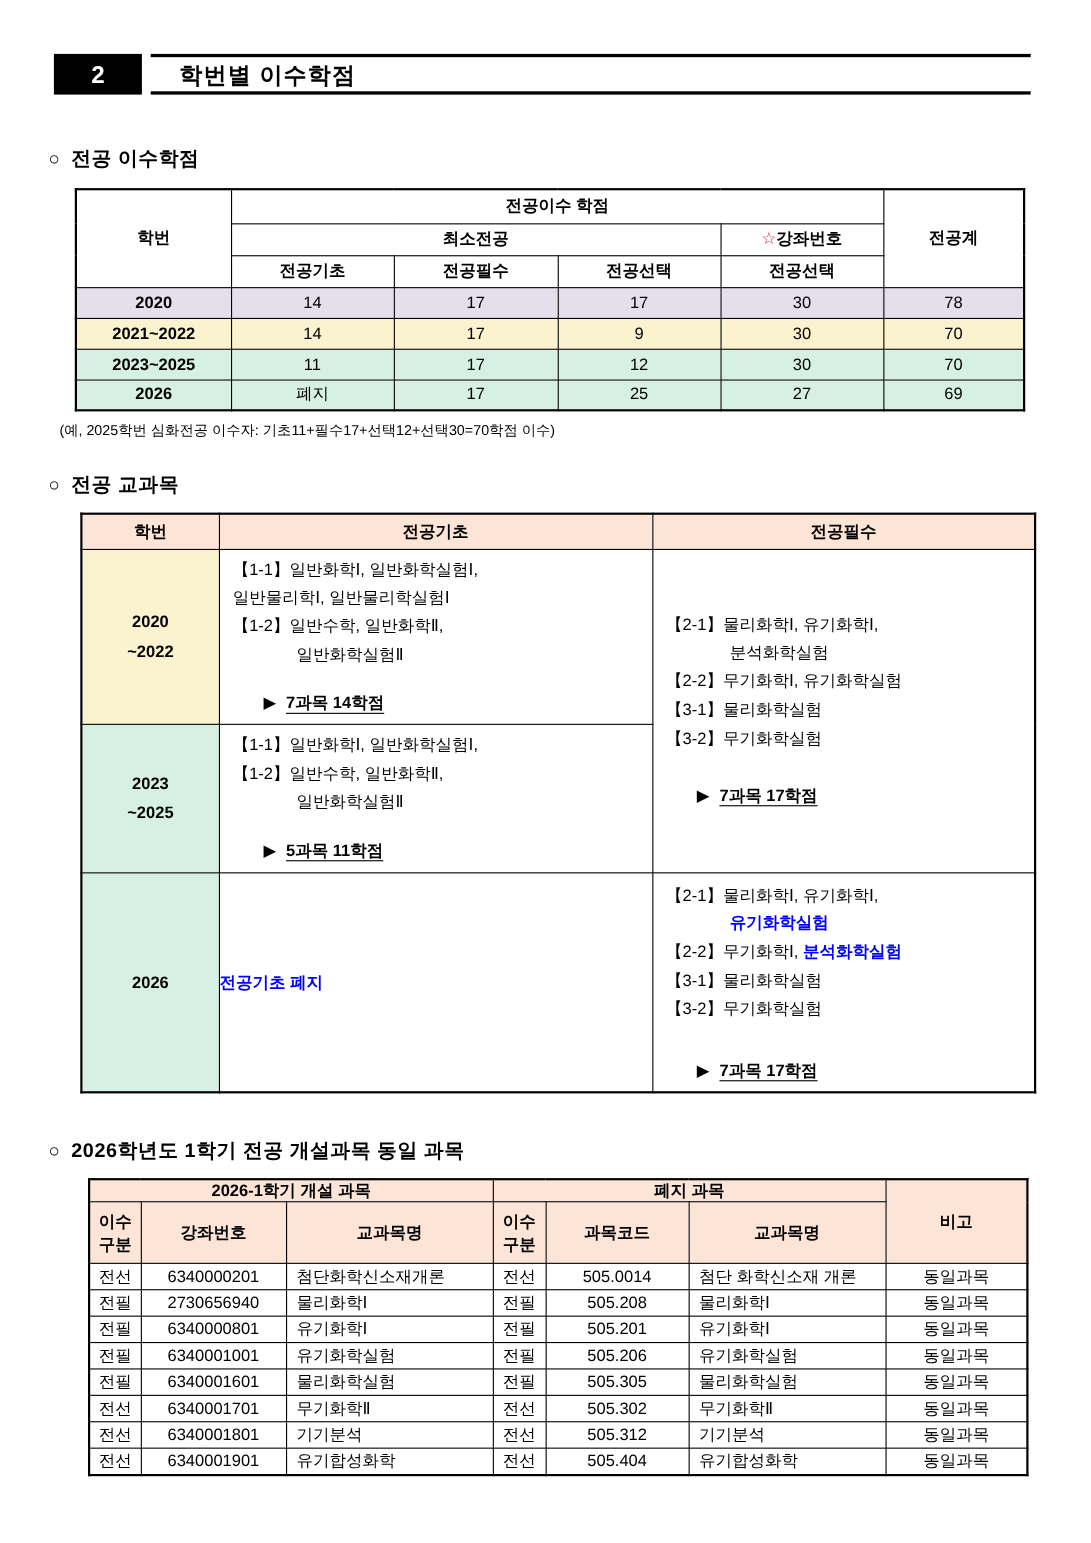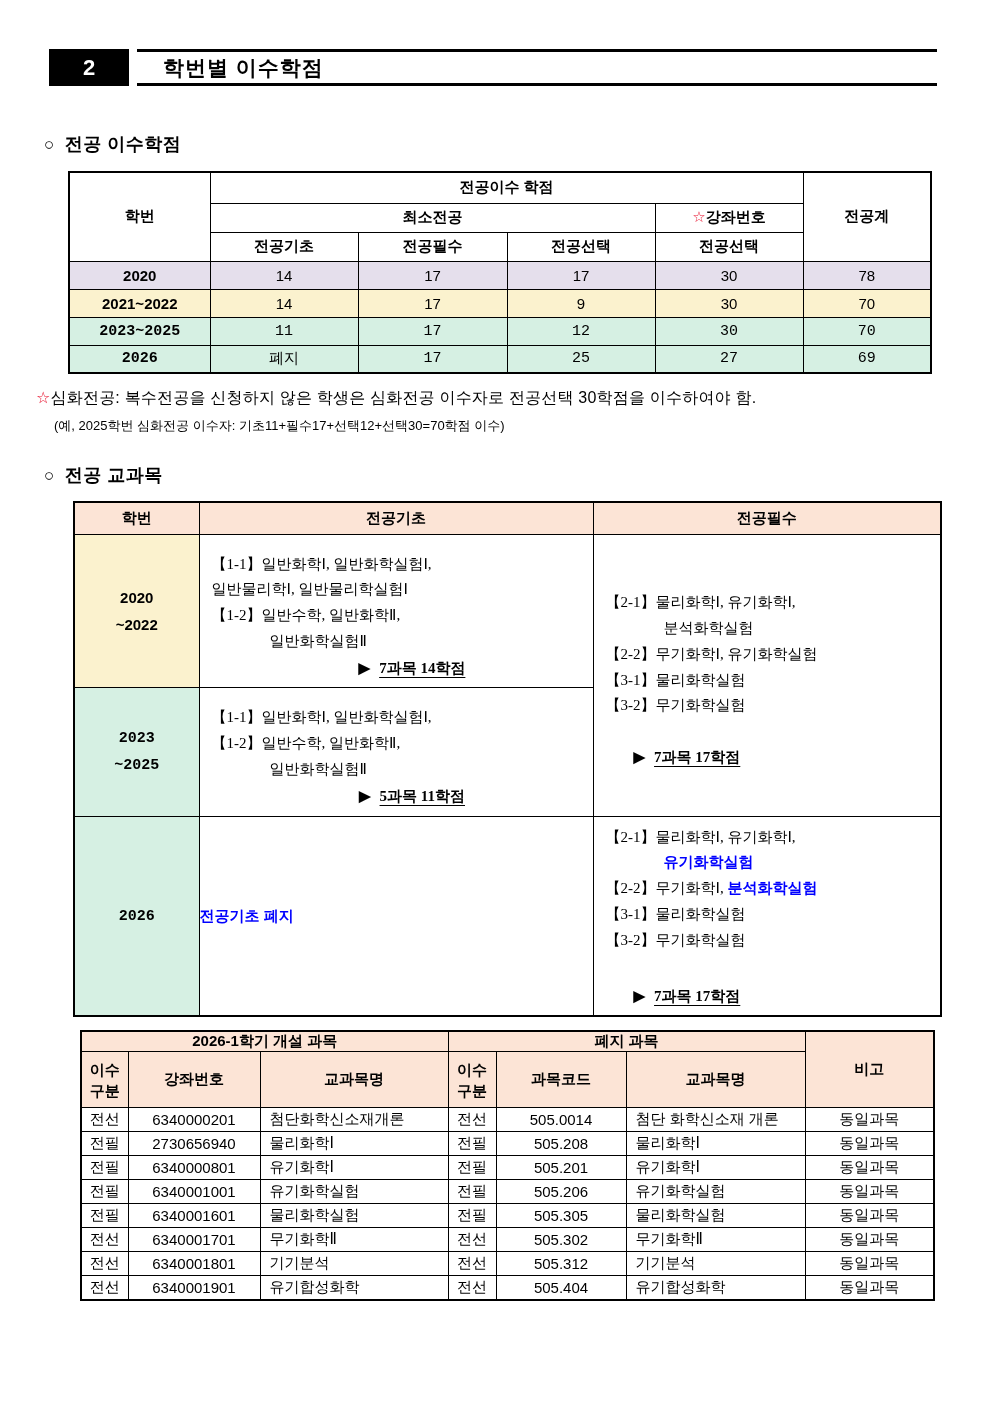--- a/index.html
+++ b/index.html
@@ -41,41 +41,41 @@
   .credit-table tr.hr1 { height:31px; }
   .credit-table tr.hr2 { height:29px; }
   .credit-table tr.hr3 { height:29px; }
   .credit-table tr.dr  { height:28px; }
   .credit-table td { text-align:center; vertical-align:middle; }
   .credit-table td.rowid { font-weight:bold; }
   .star-red { color:#e8112d; font-weight:normal; }
 
   .bg-purple { background:#E5DFEC; }
   .bg-yellow { background:#FBF2CE; }
-  .bg-green  { background:#D6F0E3;font-family:Liberation Mono, monospace; }
+  .bg-green  { background:#D6F0E3; }
   .bg-peach  { background:#FCE4D6; }
 
   
   .note1 { margin:14px 0 0 36px; font-size:16px; letter-spacing:0.2px; }
   .note2 { margin:8px 0 0 54px; font-size:13px; }
 
   
   .curr-table { width:867px; margin:14px 0 0 73px; font-size:15px; }
   .curr-table tr.hr { height:32px; }
   .curr-table tr.r1 { height:136px; }
   .curr-table tr.r2 { height:114px; }
   .curr-table tr.r3 { height:186px; }
   .curr-table td.rowid { text-align:center; vertical-align:middle; font-weight:bold; line-height:1.8; }
-  .curr-table td.content { vertical-align:middle; padding:17px 8px 6px 12px; line-height:1.72;font-family:Liberation Serif, serif; }
+  .curr-table td.content { vertical-align:middle; padding:6px 8px 6px 12px; line-height:1.72; }
   .curr-table td.content.top { vertical-align:top; padding-top:8px; }
   .indent { padding-left:58px; }
   .sum { font-weight:bold; padding-left:28px; }
   .sum .txt { text-decoration:underline; text-underline-offset:4px; }
   .sum .marker { margin-right:9px; }
-  .gap-sm { margin-top:1px;text-align:center; }
+  .gap-sm { margin-top:18px; }
   .gap-md { margin-top:26px; }
   .gap-lg { margin-top:30px; }
   .blue-bold { color:#0000FF; font-weight:bold; }
   .abolish-cell { vertical-align:middle; padding-left:12px; }
 
   
   .course-table { width:853px; margin:13px 0 0 80px; font-size:15px; }
   .course-table tr.gr { height:18px; }
   .course-table tr.sr { height:56px; }
   .course-table tr.cr { height:24px; }
@@ -150,23 +150,20 @@
       <td class="rowid">2026</td>
       <td>폐지</td>
       <td>17</td>
       <td>25</td>
       <td>27</td>
       <td>69</td>
     </tr>
   </tbody>
     </table>
 
-  <div class="note1">
-    <span class="star-red">☆</span><span>심화전공: 복수전공을 신청하지 않은 학생은 심화전공 이수자로 전공선택 30학점을 이수하여야 함.</span>
-  </div>
   <div class="note2">(예, 2025학번 심화전공 이수자: 기초11+필수17+선택12+선택30=70학점 이수)</div>
 
   <div class="sec-heading h2">
     <span class="bullet">○</span><span>전공 교과목</span>
   </div>
 
   <table class="doc-t curr-table">
     <colgroup>
       <col style="width:125px">
         <col style="width:394px">
@@ -221,20 +218,23 @@
         <div class="indent blue-bold">유기화학실험</div>
         <div><span>【2-2】무기화학Ⅰ,</span> <span class="blue-bold">분석화학실험</span></div>
         <div>【3-1】물리화학실험</div>
         <div>【3-2】무기화학실험</div>
         <div class="sum gap-lg"><span class="marker">▶</span><span class="txt">7과목 17학점</span></div>
       </td>
     </tr>
   </tbody>
     </table>
 
+  <div class="sec-heading h3">
+    <span class="bullet">○</span><span>2026학년도 1학기 전공 개설과목 동일 과목</span>
+  </div>
 
   <table class="doc-t course-table">
     <colgroup>
       <col style="width:47px">
         <col style="width:132px">
         <col style="width:188px">
       <col style="width:48px">
         <col style="width:130px">
         <col style="width:179px">
       <col style="width:129px">

